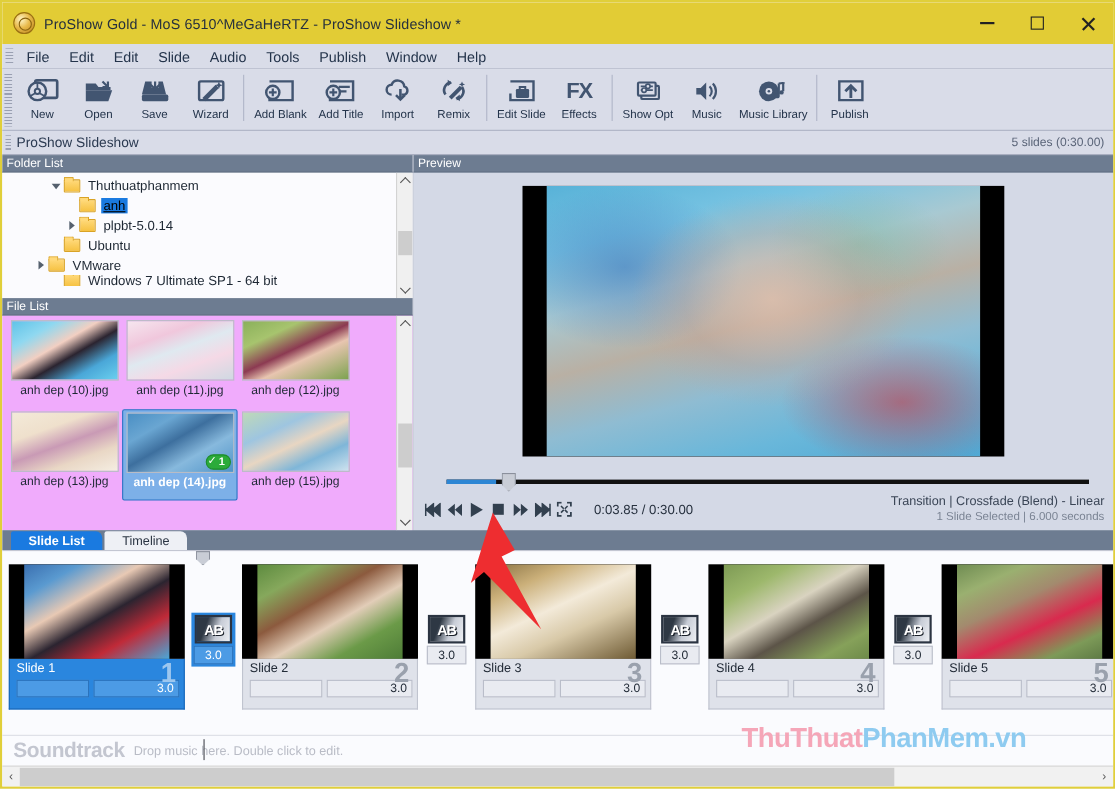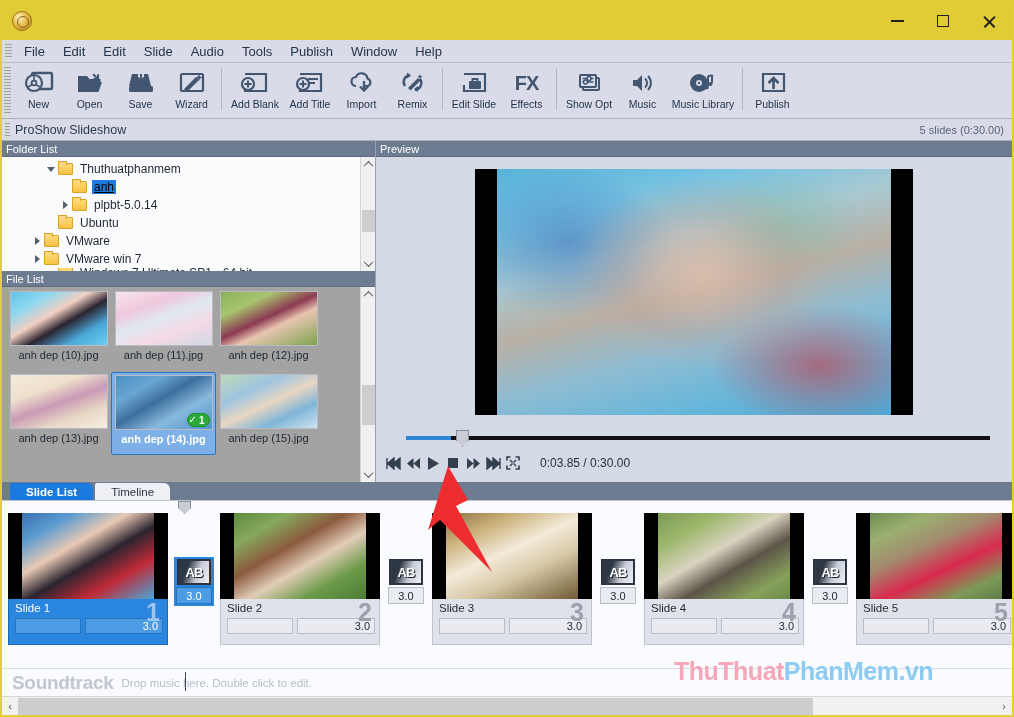--- a/index.html
+++ b/index.html
@@ -111,21 +111,21 @@
     position:relative;
   }
   .vs-arrow { height:15px; width:15px; display:flex;align-items:center;justify-content:center;
               color:#4a4a4a; font-size:9px; }
   .chev-up{ width:7px;height:7px;border-left:1.6px solid #555;border-top:1.6px solid #555;transform:rotate(45deg) translate(1px,1px);}
   .chev-dn{ width:7px;height:7px;border-right:1.6px solid #555;border-bottom:1.6px solid #555;transform:rotate(45deg) translate(-1px,-1px);}
   .vs-thumb { position:absolute; width:13px; background:#cdcdcd; left:1px; }
 
   
   .file-panel { flex:1 1 auto; display:flex; flex-direction:column; min-height:0; }
-  .file-wrap { flex:1 1 auto; display:flex; background:#a3a3a3; overflow:hidden; }
+  .file-wrap { flex:1 1 auto; display:flex; background:#f0abfc; overflow:hidden; }
   .file-grid { flex:1 1 auto; display:flex; flex-wrap:wrap; align-content:flex-start;
                padding:2px 0 0 4px; gap:0px; }
   .fcell { width:105px; height:83px; display:flex; flex-direction:column; align-items:center;
            padding:2px; cursor:default; }
   .fcell.sel { background:#7db0e8; border:1px solid #2a72c5; border-radius:2px; }
   .fthumb { width:98px;height:55px; border:1px solid #b9bcc5; position:relative; overflow:hidden; }
   .fname { font-size:11px; color:#1d2733; margin-top:3px; white-space:nowrap; }
   .fcell.sel .fname { color:#fff; font-weight:bold; }
   .badge {
     position:absolute; right:2px; bottom:2px; height:14px; display:flex; align-items:center;
@@ -226,20 +226,21 @@
   .red-arrow { position:absolute; left:418px; top:458px; width:120px; height:118px; z-index:45;
                pointer-events:none; }
 </style>
 </head>
 <body>
 
 <div class="app">
 
   <div class="titlebar">
     <div class="title-icon"></div>
+    <div class="title-text">ProShow Gold - MoS 6510^MeGaHeRTZ - ProShow Slideshow *</div>
     <div class="win-controls">
       <div class="win-btn">
           <div class="gl-min"></div>
         </div>
       <div class="win-btn">
           <div class="gl-max"></div>
         </div>
       <div class="win-btn close">
           <div class="gl-close"></div>
         </div>
@@ -469,27 +470,20 @@
               <div class="folder-ico"></div>
               <div class="tlabel">Ubuntu</div>
             </div>
             <div class="tnode" style="padding-left:28px">
               <div class="tw">
                   <div class="arrow-c"></div>
                 </div>
               <div class="folder-ico"></div>
               <div class="tlabel">VMware</div>
             </div>
-            <div class="tnode" style="padding-left:28px">
-              <div class="tw">
-                  <div class="arrow-c"></div>
-                </div>
-              <div class="folder-ico"></div>
-              <div class="tlabel">VMware win 7</div>
-            </div>
             <div class="tnode" style="padding-left:42px;height:10px;overflow:hidden">
               <div class="tw"></div>
               <div class="folder-ico"></div>
               <div class="tlabel">Windows 7 Ultimate SP1 - 64 bit</div>
             </div>
           </div>
           <div class="vscroll">
             <div class="vs-arrow">
                 <div class="chev-up"></div>
               </div>
@@ -610,20 +604,24 @@
           </div>
           <div class="pbtn">
             <svg width="14" height="14" viewBox="0 0 14 14">
                 <path d="M1 4.5 V1 h3.5 M9.5 1 H13 v3.5 M13 9.5 V13 H9.5 M4.5 13 H1 V9.5" fill="none" stroke="#32404f" stroke-width="1.6"></path>
                 <path d="M4 4 l2.5 2.5 M10 4 L7.5 6.5 M4 10 l2.5-2.5 M10 10 L7.5 7.5" stroke="#32404f" stroke-width="1.4"></path>
               </svg>
           </div>
 
           <div class="timetext">0:03.85 / 0:30.00</div>
 
+          <div class="trans-info">
+            <div class="trans-l1">Transition  |  Crossfade (Blend) - Linear</div>
+            <div class="trans-l2">1 Slide Selected  |  6.000 seconds</div>
+          </div>
         </div>
       </div>
     </div>
   </div>
 
   <div class="tabstrip">
     <div class="tab active">Slide List</div>
     <div class="tab inactive">Timeline</div>
   </div>
 

